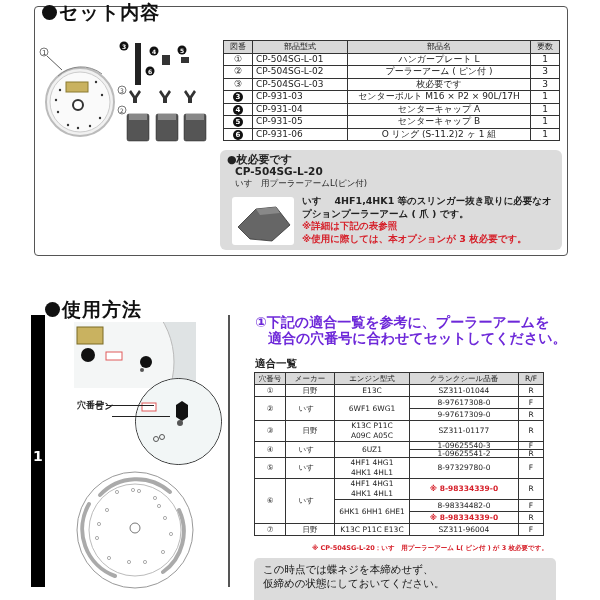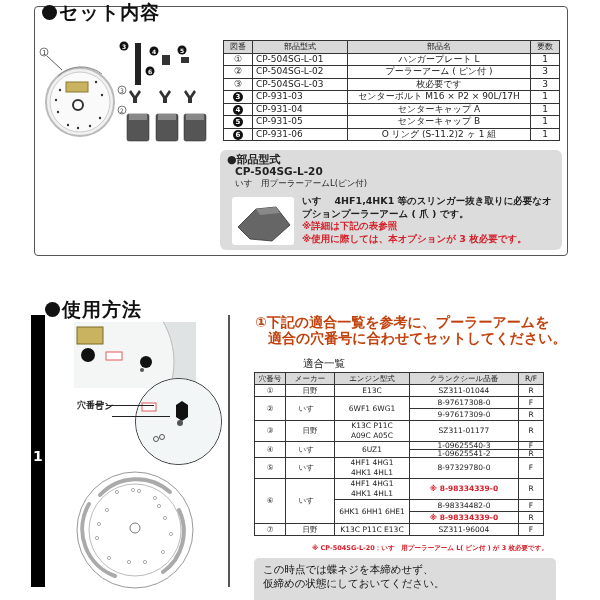--- a/index.html
+++ b/index.html
@@ -36,22 +36,22 @@
   .side-num { left:33px; top:448px; color:#fff; font-weight:bold; font-size:14px; }
   .vline { left:228px; top:315px; width:1.5px; height:272px; background:#555; }
 
   .photo { left:74px; top:322px; width:122px; height:66px; background:#dfe3e4; overflow:hidden; }
   .magnify { left:135px; top:378px; width:85px; height:85px; border:1.5px solid #333; border-radius:50%; background:#e6eef0; overflow:hidden; }
 
   .label-hole { left:77px; top:399px; font-size:9px; font-weight:bold; }
   .label-pin { left:95px; top:400px; font-size:9px; font-weight:bold; }
   .leader { height:1px; background:#222; }
 
-  .instr { left:255px; top:314px; font-weight:bold; font-size:14px; line-height:16px; color:#c2410c; }
-  .fit-title { left:255px; top:357px; font-weight:normal; font-size:10.5px;margin-left:48px; }
+  .instr { left:255px; top:314px; font-weight:bold; font-size:14px; line-height:16px; color:#6d28d9; }
+  .fit-title { left:255px; top:357px; font-weight:bold; font-size:10.5px; }
 
   .fit { left:254px; top:372px; font-size:7.5px; }
   .fit td, .fit th { border:1px solid #333; text-align:center; padding:0 2px; height:11px; line-height:10px; white-space:nowrap; }
   .fit th { background:#d9d9d9; font-weight:normal; }
   .fit .redb { color:#d6202a; font-weight:bold; }
   .fit-note { left:312px; top:544px; font-size:6.5px; font-weight:bold; }
 
   .note-box { left:254px; top:558px; width:302px; height:50px; background:#dcdcdc; border-radius:5px; }
   .note-text { left:9px; top:5px; font-size:10.5px; line-height:13.5px; color:#111; }
 </style>
@@ -175,21 +175,21 @@
     <tr>
       <td class="c"><span class="circled-num cn-f">6</span></td>
       <td class="r">CP-931-06</td>
       <td class="c">O リング (S-11.2)2 ヶ 1 組</td>
       <td class="c">1</td>
     </tr>
   </tbody>
 </table>
 
 <div class="abs opt">
-  <div class="abs opt-title">●部品型式</div>
+  <div class="abs opt-title">●枚必要です</div>
   <div class="abs opt-code">CP-504SG-L-20</div>
   <div class="abs opt-sub">いすゞ用プーラーアームL(ピン付)</div>
   <div class="abs opt-img">
     <svg width="62" height="48">
       <path d="M6 30 L24 12 L44 10 L58 28 L40 44 L18 42 Z" fill="#666" stroke="#333" stroke-width="0.8"></path>
       <path d="M24 12 L44 10 L48 16 L28 18 Z" fill="#888"></path>
     </svg>
   </div>
   <div class="abs opt-desc">
     <div>いすゞ 4HF1,4HK1 等のスリンガー抜き取りに必要なオプションプーラーアーム ( 爪 ) です。</div>

